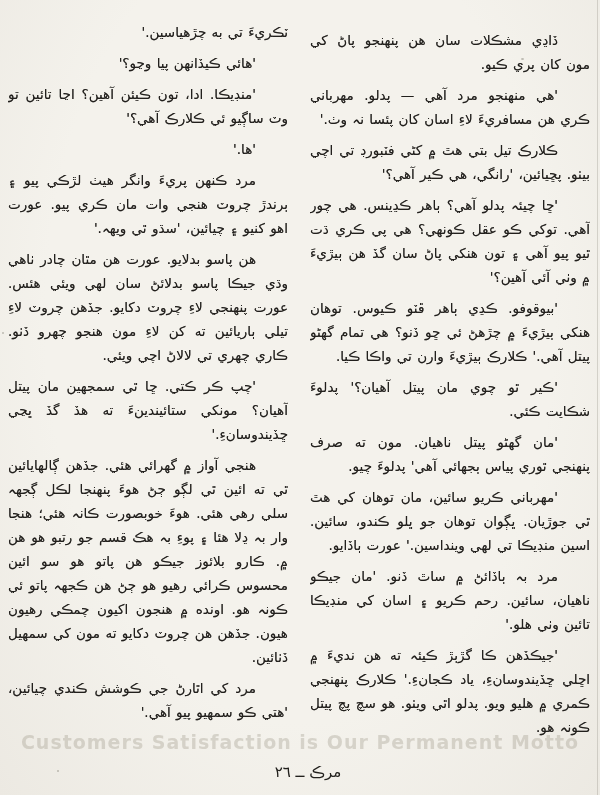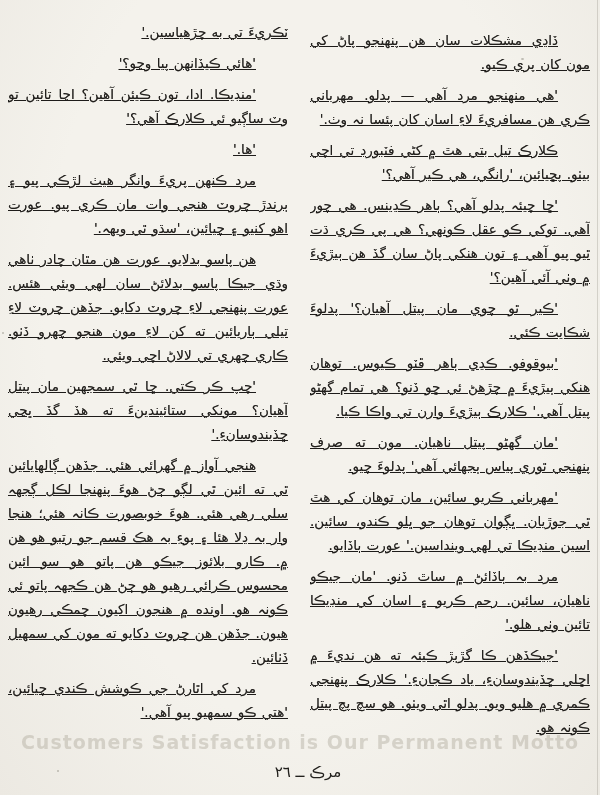--- a/index.html
+++ b/index.html
@@ -24,21 +24,20 @@
     background:rgba(120,115,105,0.25);
   }
   .columns{
     position:absolute;
     top:20px;left:8px;right:10px;
     height:715px;
     display:flex;
     flex-direction:row-reverse; 
     gap:22px;
     direction:rtl;
-    text-decoration:underline;
   }
   .column{
     width:284px;
     height:100%;
     overflow:hidden;
     text-align:justify;
     direction:rtl;
     unicode-bidi:embed;
   }
   .column p{
@@ -97,22 +96,22 @@
         <p>'چپ ڪر ڪتي. ڇا ٿي سمجهين مان پيتل آهيان؟ مونکي ستائيندينءَ ته هڏ گڏ ڀڃي ڇڏيندوسانءِ.'</p>
         <p>هنجي آواز ۾ گهرائي هئي. جڏهن ڳالهايائين ٿي ته ائين ٿي لڳو ڄڻ هوءَ پنهنجا لڪل ڳجهہ سلي رهي هئي. هوءَ خوبصورت ڪانہ هئي؛ هنجا وار بہ ڍلا هئا ۽ پوءِ بہ هڪ قسم جو رتبو هو هن ۾. ڪارو بلائوز جيڪو هن پاتو هو سو ائين محسوس ڪرائي رهيو هو ڄڻ هن ڪجهہ پاتو ئي ڪونہ هو. اونده ۾ هنجون اکيون چمڪي رهيون هيون. جڏهن هن چروٽ دکايو ته مون کي سمهيل ڏٺائين.</p>
         <p>مرد کي اٿارڻ جي ڪوشش ڪندي چيائين، 'هتي ڪو سمهيو پيو آهي.'</p>
         <p>'چپ چاپ ليٽي پئہ حرام ..... مونکي وري ستايو اٿيئي ته مان منڍي مروڙي ڇڏيندوسانءِ.'</p>
       </div>
     <div class="column column-left">
         <p>ڏاڍي مشڪلات سان هن پنهنجو پاڻ کي مون کان پري ڪيو.</p>
         <p>'هي منهنجو مرد آهي — پدلو. مهرباني ڪري هن مسافريءَ لاءِ اسان کان پئسا نہ وٺ.'</p>
         <p>ڪلارڪ تيل بتي هٿ ۾ کڻي فٽبورڊ تي اچي بيٺو. پڇيائين، 'رانگي، هي ڪير آهي؟'</p>
         <p>'ڇا چيئہ پدلو آهي؟ ٻاهر ڪڍينس. هي چور آهي. توکي ڪو عقل ڪونهي؟ هي پي ڪري ڌت ٿيو پيو آهي ۽ تون هنکي پاڻ سان گڏ هن ٻيڙيءَ ۾ وٺي آئي آهين؟'</p>
+        <p>'بيوقوفو. ڪڍي ٻاهر ڦٽو ڪيوس. توهان هنکي ٻيڙيءَ ۾ چڙهڻ ئي ڇو ڏنو؟ هي تمام گهڻو پيتل آهي.' ڪلارڪ ٻيڙيءَ وارن تي واڪا ڪيا.</p>
         <p>'ڪير ٿو چوي مان پيتل آهيان؟' پدلوءَ شڪايت ڪئي.</p>
-        <p>'بيوقوفو. ڪڍي ٻاهر ڦٽو ڪيوس. توهان هنکي ٻيڙيءَ ۾ چڙهڻ ئي ڇو ڏنو؟ هي تمام گهڻو پيتل آهي.' ڪلارڪ ٻيڙيءَ وارن تي واڪا ڪيا.</p>
         <p>'مان گهڻو پيتل ناهيان. مون ته صرف پنهنجي ٿوري پياس ٻجهائي آهي' پدلوءَ چيو.</p>
         <p>'مهرباني ڪريو سائين، مان توهان کي هٿ ٿي جوڙيان. ڀڳوان توهان جو ڀلو ڪندو، سائين. اسين منڊيڪا تي لهي وينداسين.' عورت ٻاڏايو.</p>
         <p>مرد بہ ٻاڏائڻ ۾ ساٿ ڏنو. 'مان جيڪو ناهيان، سائين. رحم ڪريو ۽ اسان کي منڊيڪا تائين وٺي هلو.'</p>
         <p>'جيڪڏهن ڪا گڙٻڙ ڪيئہ ته هن نديءَ ۾ اڇلي ڇڏيندوسانءِ، ياد ڪجانءِ.' ڪلارڪ پنهنجي ڪمري ۾ هليو ويو. پدلو اٿي ويٺو. هو سچ پچ پيتل ڪونہ هو.</p>
       </div>
   </div>
 
   <div class="watermark">Customers Satisfaction is Our Permanent Motto</div>
 
   <div class="footer">مرڪ ــ ٢٦</div>

